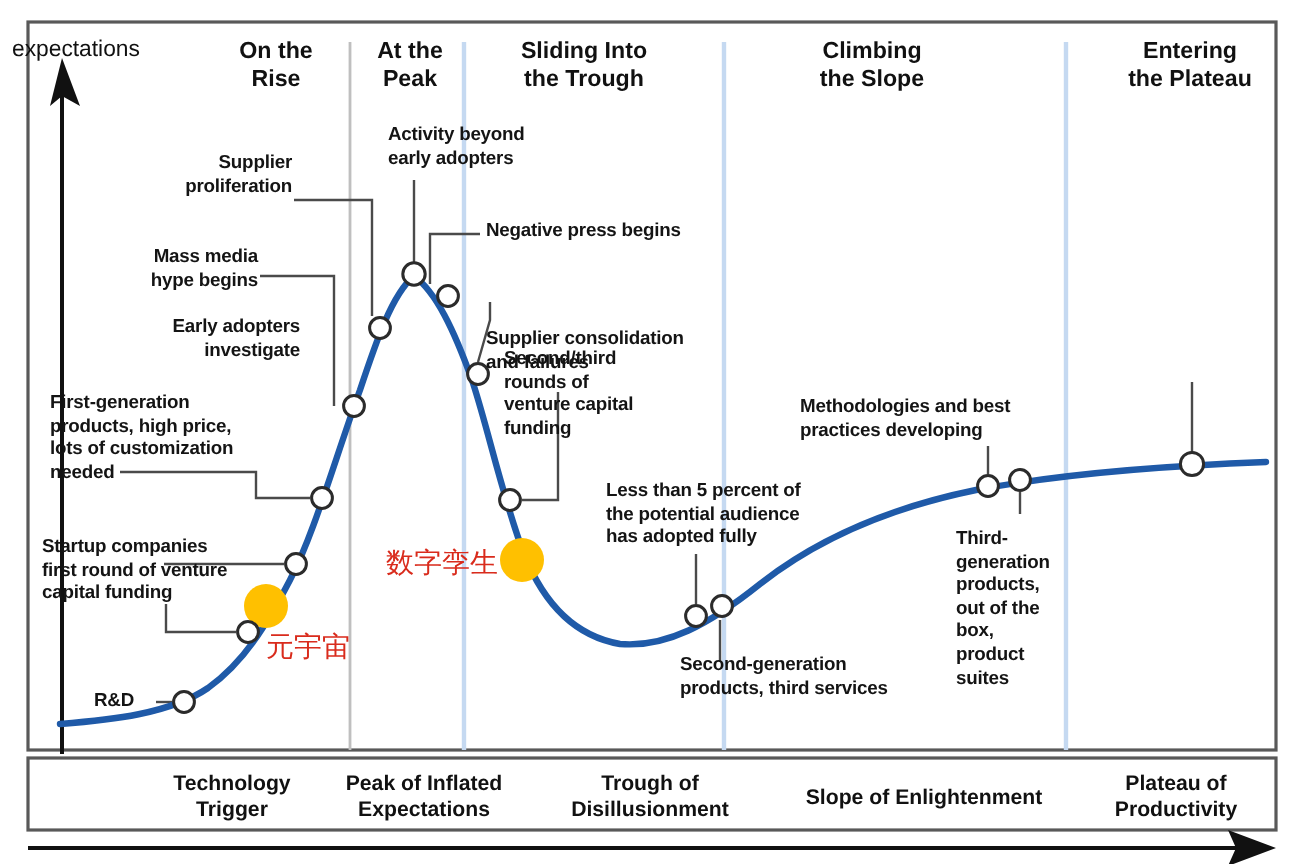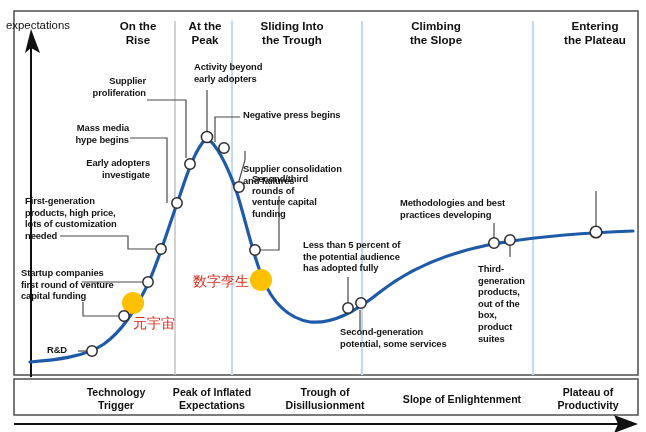--- a/index.html
+++ b/index.html
@@ -197,21 +197,21 @@
   <div class="anno" style="left:252px;top:168px;">Second/third
 rounds of
 venture capital
 funding</div>
 
   <div class="anno" style="left:303px;top:234px;">Less than 5 percent of
 the potential audience
 has adopted fully</div>
 
   <div class="anno" style="left:340px;top:321px;">Second-generation
-potential, some services</div>
+products, third services</div>
 
   <div class="anno" style="left:400px;top:192px;">Methodologies and best
 practices developing</div>
 
 
   <div class="anno" style="left:478px;top:258px;">Third-generation products,
 out of the box, product
 suites</div>
 
   <div class="cn-tag" style="left:133px;top:310px;">元宇宙</div>

